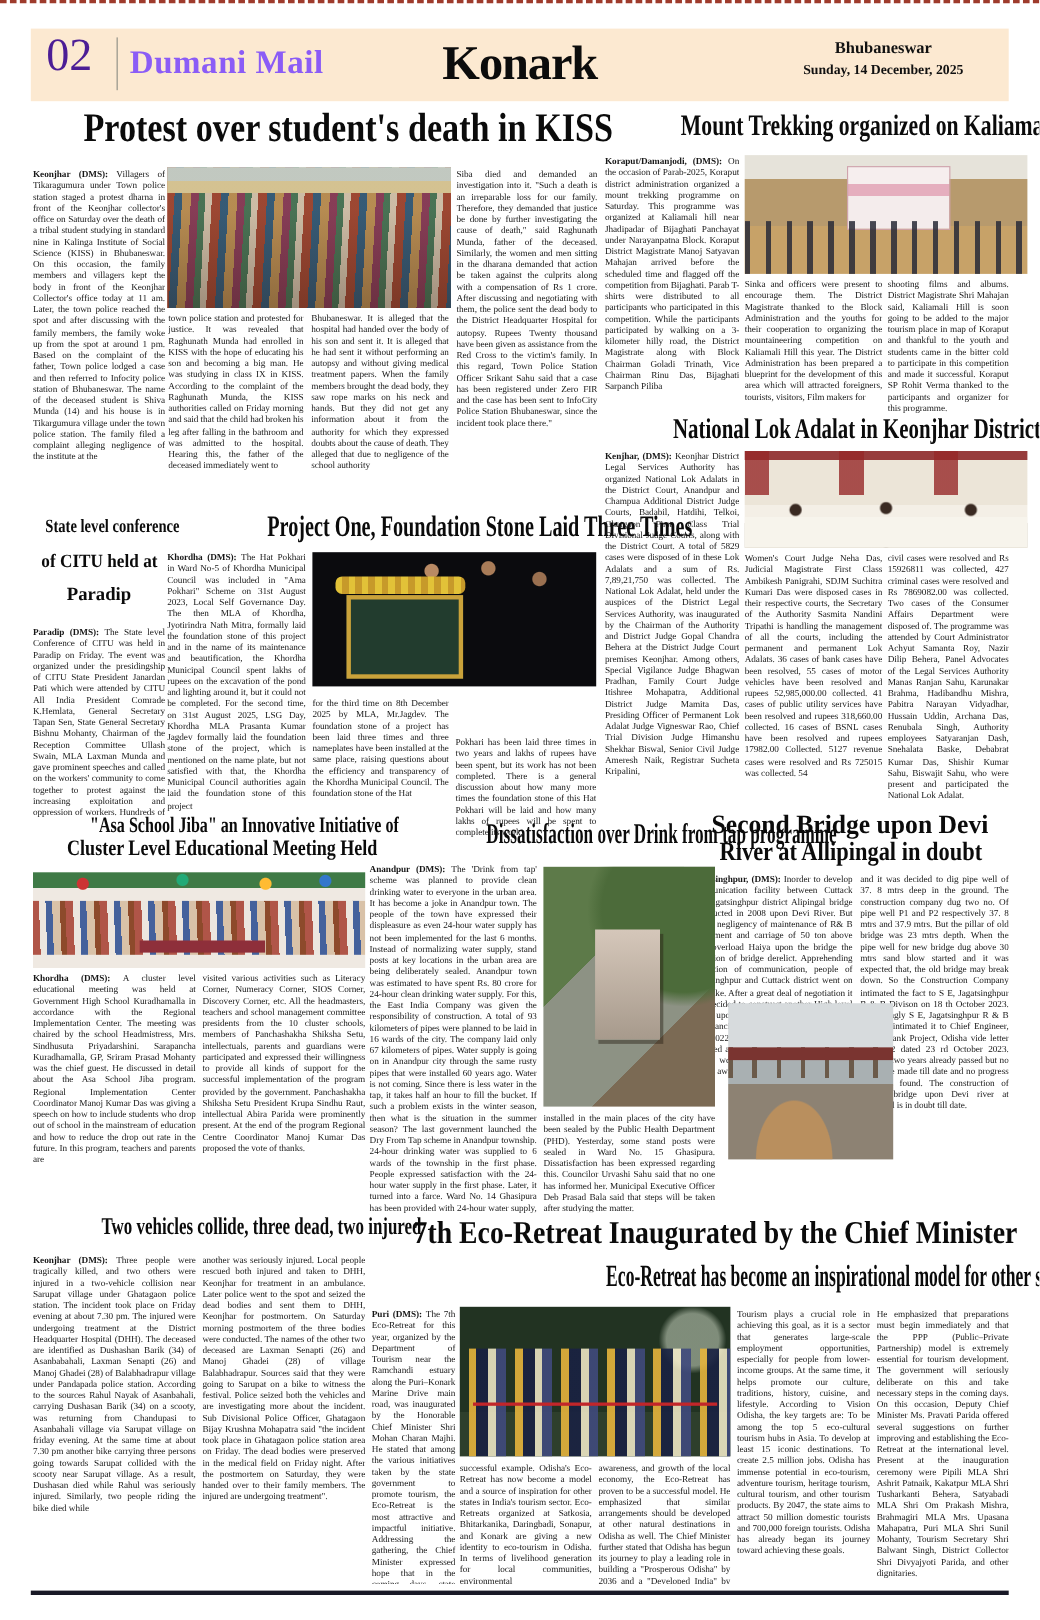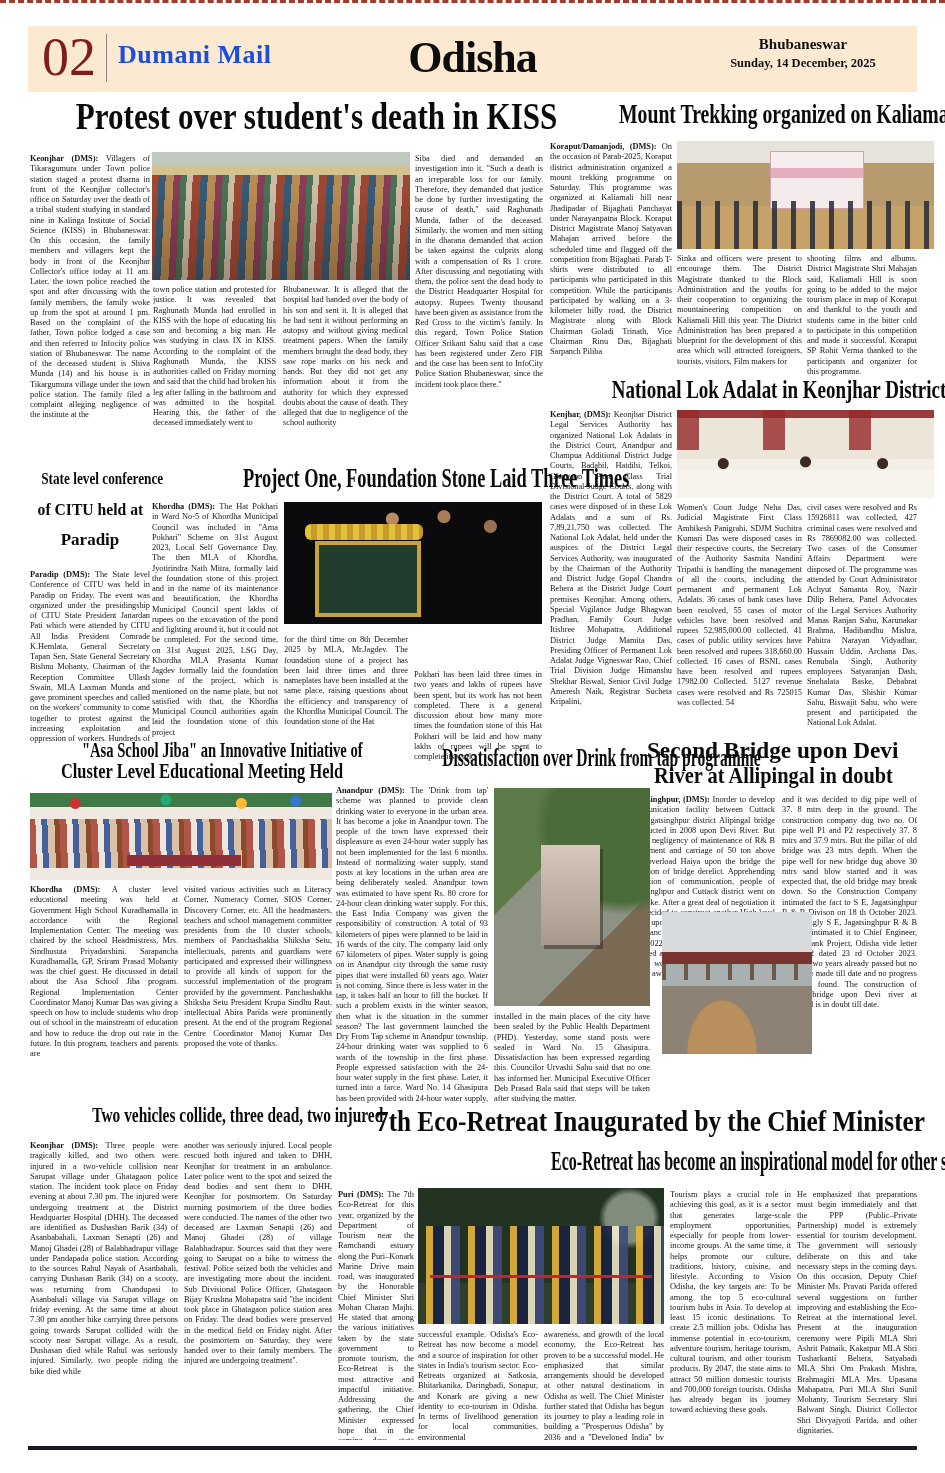--- a/index.html
+++ b/index.html
@@ -1,22 +1,22 @@
 <!DOCTYPE html>
 <html><head>
 <meta charset="utf-8">
 <style>
   html,body{margin:0;padding:0;background:#fff;}
   #paper{position:relative;width:945px;height:1473px;background:#ffffff;overflow:hidden;
          font-family:"Liberation Serif",serif;}
   
   #band{position:absolute;left:28px;top:26px;width:889px;height:66px;background:#fce9d1;}
-  #pnum{position:absolute;left:14px;top:4px;font-size:54px;color:#7f1d1d;font-weight:400;line-height:1;}
+  #pnum{position:absolute;left:14px;top:4px;font-size:42px;color:#4c1d95;font-weight:400;line-height:1;}
   #pdiv{position:absolute;left:78px;top:8px;width:1px;height:48px;background:#8a8a82;}
-  #mast{position:absolute;left:90px;top:14px;font-size:26px;font-weight:bold;color:#1d4ed8;letter-spacing:.5px;}
+  #mast{position:absolute;left:90px;top:14px;font-size:30px;font-weight:bold;color:#8b5cf6;letter-spacing:.5px;}
   #edition{position:absolute;left:0;right:0;top:6px;text-align:center;font-size:44px;font-weight:bold;color:#0c0c0c;letter-spacing:-1px;}
   #citydate{position:absolute;right:14px;top:10px;width:200px;text-align:center;color:#111;}
   #citydate .c1{font-size:15px;font-weight:bold;}
   #citydate .c2{font-size:12.5px;font-weight:bold;margin-top:3px;}
   #topdash{position:absolute;left:0;top:0;width:945px;height:0;border-top:3px dashed #9e3b2c;}
   #botrule{position:absolute;left:28px;top:1446px;width:889px;height:4px;background:#191926;}
   
   .hl{position:absolute;text-align:center;font-weight:bold;color:#0b0b0b;line-height:1.04;}
   .hl .s{display:inline-block;white-space:nowrap;transform-origin:50% 50%;}
   
@@ -79,21 +79,21 @@
 </head>
 <body>
 
 <div id="paper">
   <div id="topdash"></div>
 
   <div id="band">
     <div id="pnum">02</div>
     <div id="pdiv"></div>
     <div id="mast">Dumani Mail</div>
-    <div id="edition">Odisha</div>
+    <div id="edition">Konark</div>
     <div id="citydate">
       <div class="c1">Bhubaneswar</div>
       <div class="c2">Sunday, 14 December, 2025</div>
     </div>
   </div>
 
   <div class="hl" style="left:30px;top:98px;width:515px;height:50px;font-size:37px;">
     <span class="s" style="transform:scaleX(.84);">Protest over student's death in KISS</span>
   </div>
   <div class="ph ph-kiss" style="left:152px;top:152px;width:258px;height:128px;"></div>

